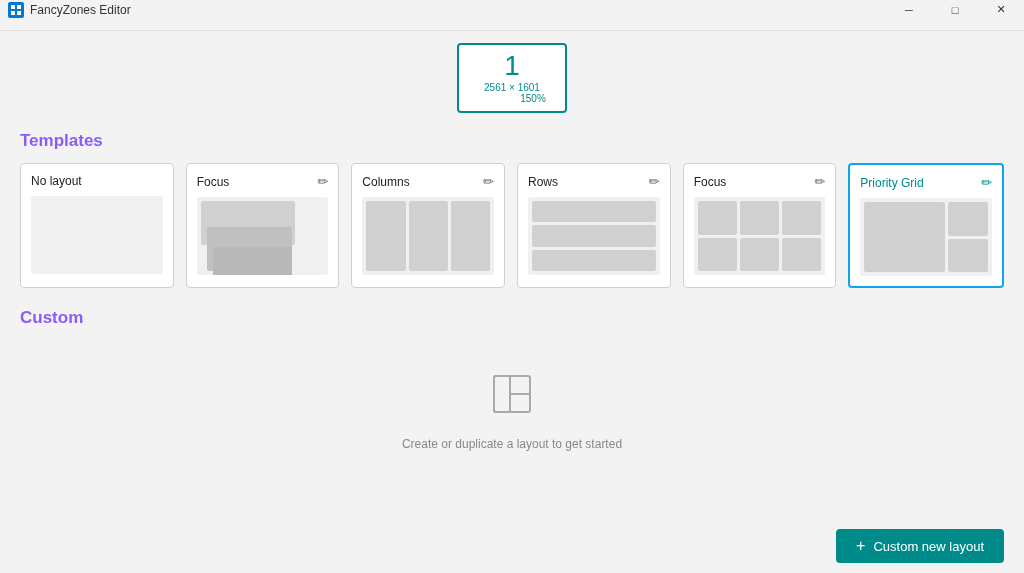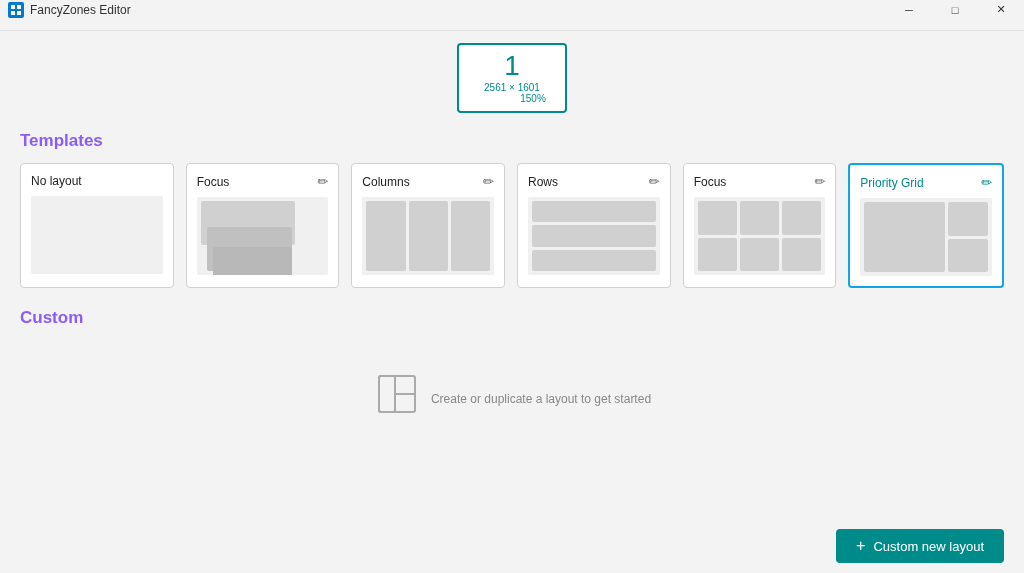--- a/index.html
+++ b/index.html
@@ -253,21 +253,21 @@
     }
     .priority-sm {
       background: #d0d0d0;
       border-radius: 2px;
     }
 
     
     .custom-section { }
     .custom-empty {
       display: flex;
-      flex-direction: row;
+      flex-direction: column;
       align-items: center;
       justify-content: center;
       padding: 30px 0 10px 0;
       gap: 10px;
     }
     .custom-icon {
       color: #aaa;
       font-size: 40px;
     }
     .custom-empty-text {

